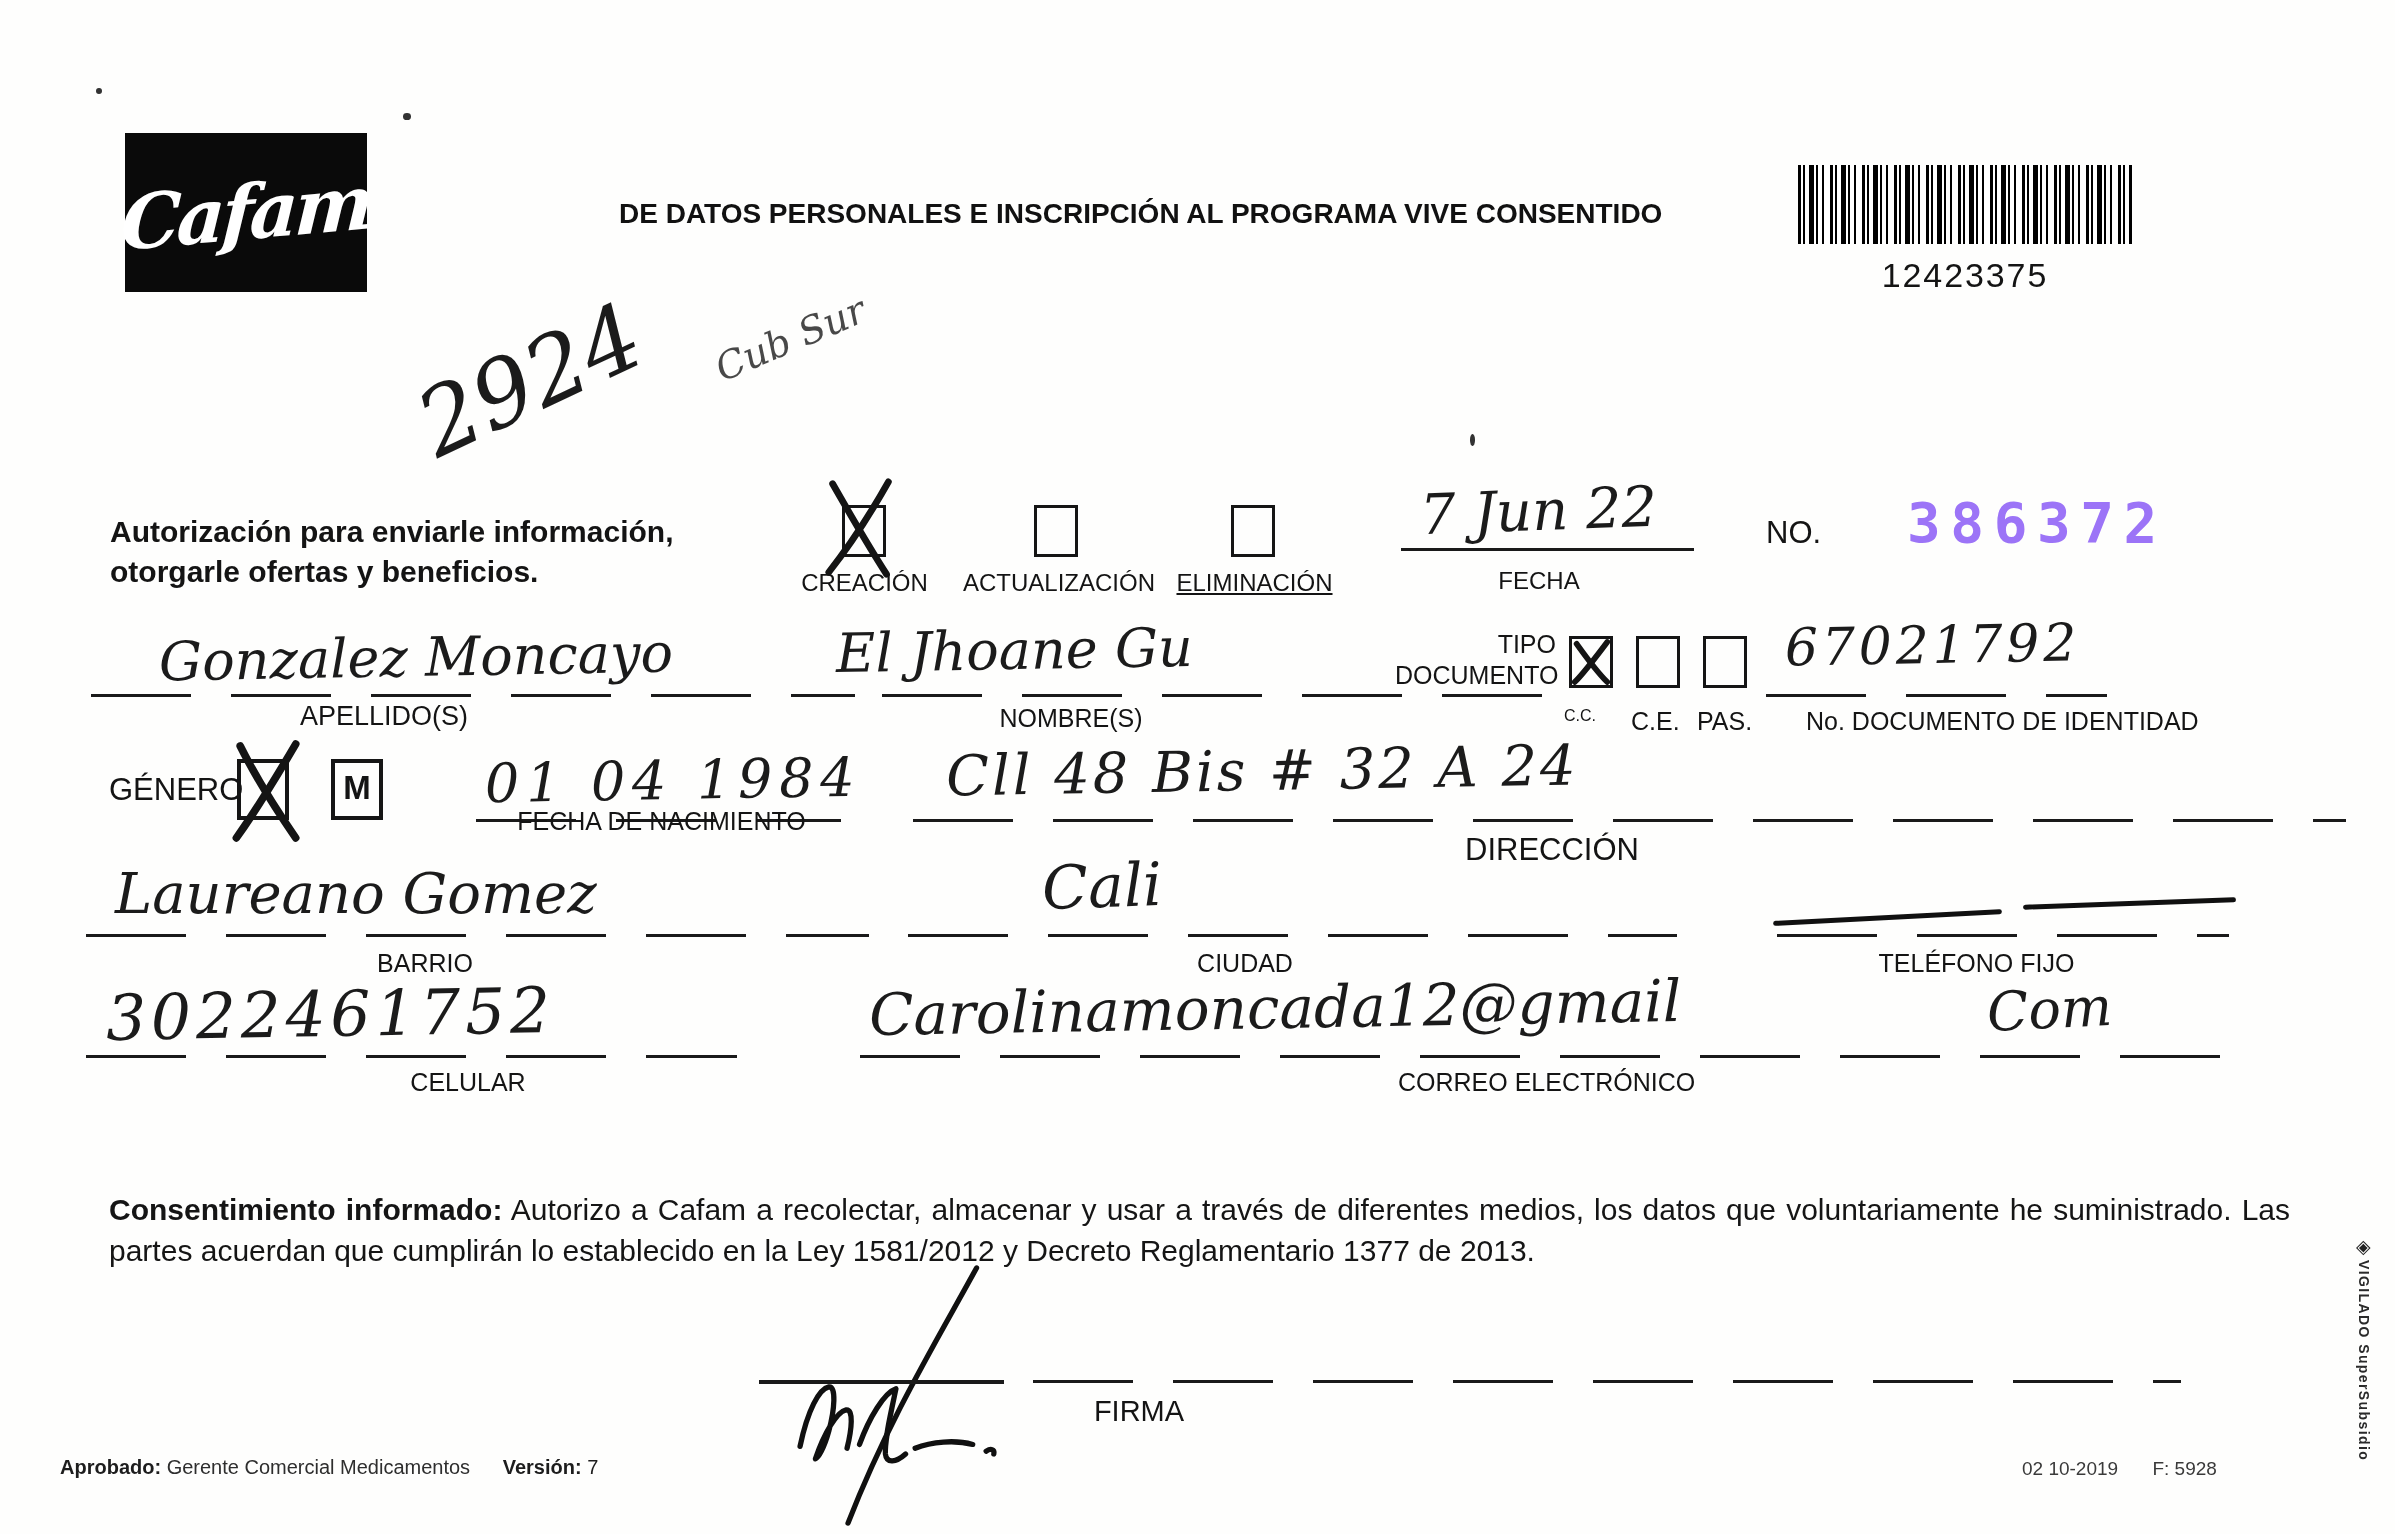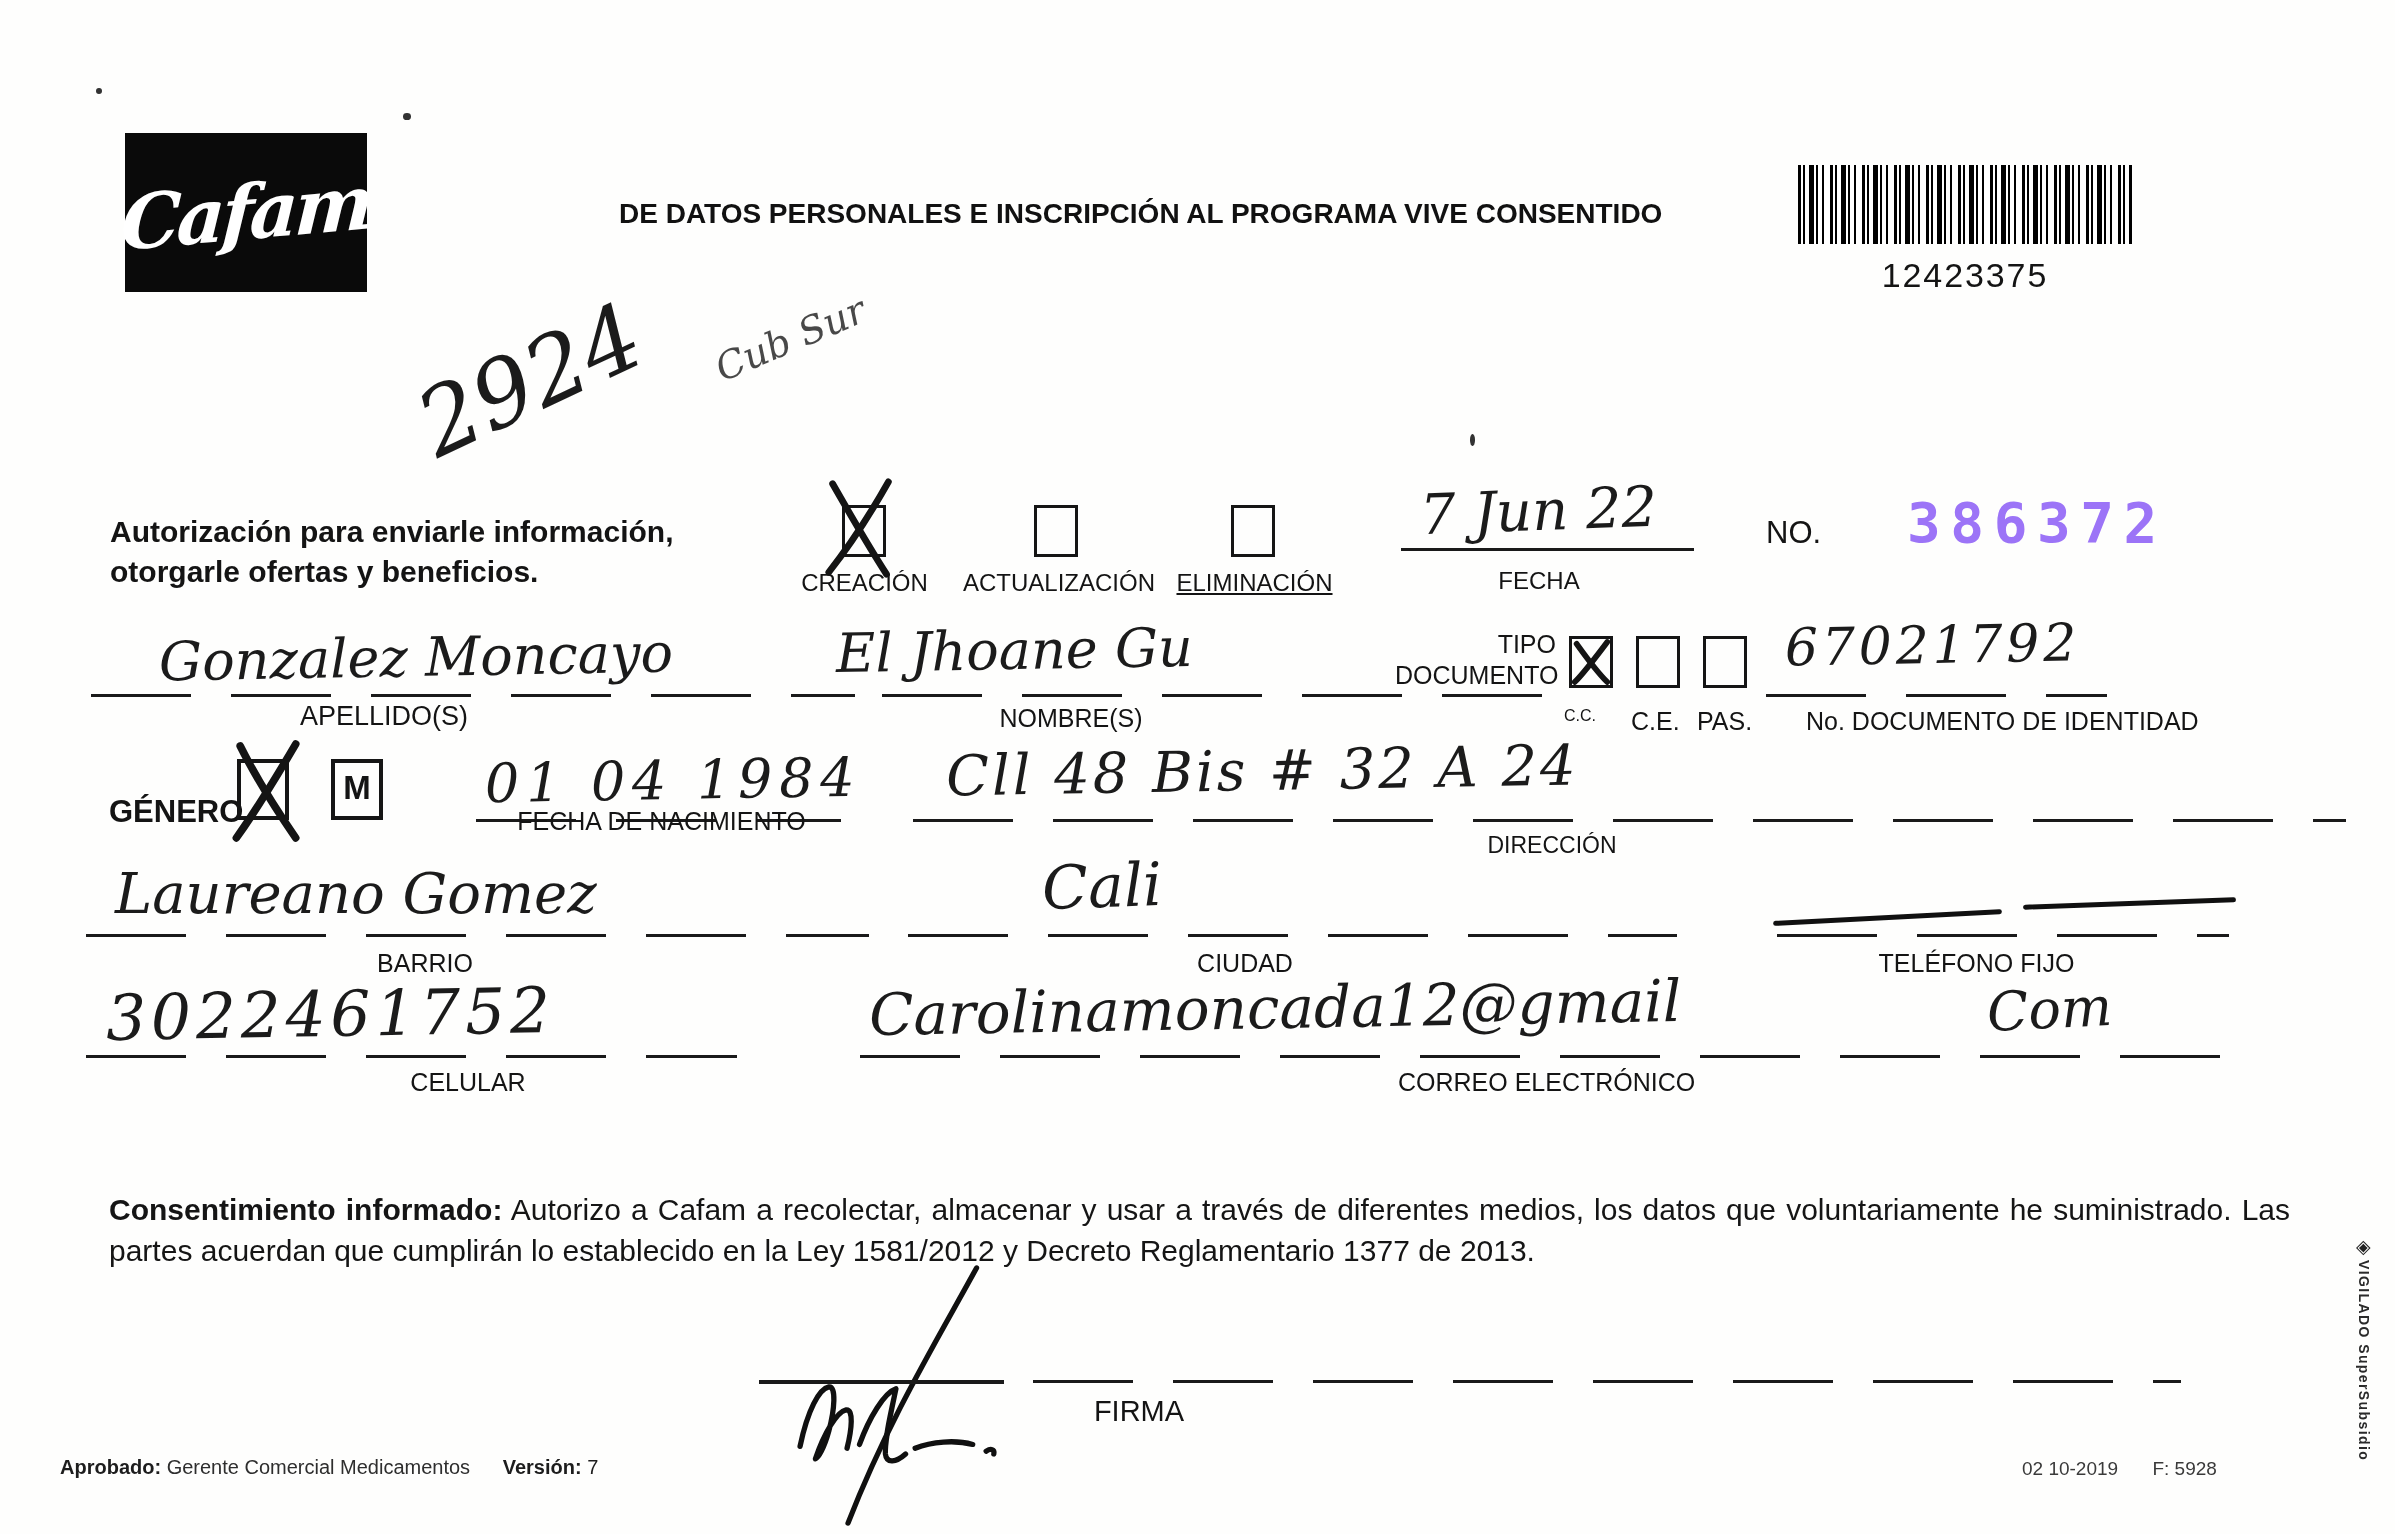--- a/index.html
+++ b/index.html
@@ -98,37 +98,37 @@
   <div class="cbx" style="left:1703px;top:636px;width:44px;height:52px;"></div>
 
   <div class="lbl" style="left:1564px;top:707px;font-size:16px;">C.C.</div>
   <div class="lbl" style="left:1631px;top:707px;font-size:25px;">C.E.</div>
   <div class="lbl" style="left:1697px;top:707px;font-size:25px;">PAS.</div>
 
   <div class="hw" style="left:1785px;top:615px;font-size:52px;transform:rotate(-1deg);letter-spacing:3.8px;">67021792</div>
   <div class="dash" style="left:1766px;top:694px;width:341px;"></div>
   <div class="lbl" style="left:1806px;top:707px;font-size:25px;">No. DOCUMENTO DE IDENTIDAD</div>
 
-  <div class="lbl" style="left:109px;top:772px;font-size:31px;font-weight:700;margin-top:22px;">GÉNERO</div>
+  <div class="lbl" style="left:109px;top:772px;font-size:31px;font-weight:400;">GÉNERO</div>
 
   <div class="cbx" style="left:237px;top:759px;width:52px;height:61px;border-width:4.8px;"></div>
   <svg class="xmark" style="left:223px;top:738px;" width="88" height="106" viewBox="0 0 92 110">
     <path d="M18 8 C 34 40 58 78 76 104" stroke="#141414" stroke-width="8" fill="none" stroke-linecap="round"></path>
     <path d="M76 6 C 56 40 34 76 14 104" stroke="#141414" stroke-width="8" fill="none" stroke-linecap="round"></path>
   </svg>
   <div class="cbx" style="left:331px;top:759px;width:52px;height:61px;border-width:4.8px;"></div>
   <div class="lbl ctr" style="left:331px;top:769px;width:52px;font-size:33px;font-weight:700;">M</div>
 
   <div class="hw" style="left:485px;top:749px;font-size:54px;letter-spacing:6.7px;transform:rotate(-1deg);">01 04 1984</div>
   <div class="dash" style="left:476px;top:819px;width:365px;"></div>
   <div class="lbl ctr" style="left:498px;top:807px;width:327px;font-size:25px;">FECHA DE NACIMIENTO</div>
 
   <div class="hw" style="left:946px;top:738px;font-size:56px;letter-spacing:2.9px;transform:rotate(-1deg);">Cll  48 Bis  # 32 A 24</div>
   <div class="dash" style="left:913px;top:819px;width:1433px;"></div>
-  <div class="lbl ctr" style="left:1451px;top:832px;width:202px;font-size:23px;">DIRECCIÓN</div>
+  <div class="lbl ctr" style="left:1451px;top:832px;width:202px;font-size:31px;">DIRECCIÓN</div>
 
   <div class="hw" style="left:115px;top:861px;font-size:56px;">Laureano Gomez</div>
   <div class="dash" style="left:86px;top:934px;width:783px;"></div>
   <div class="lbl ctr" style="left:341px;top:949px;width:168px;font-size:25px;">BARRIO</div>
 
   <div class="hw" style="left:1042px;top:851px;font-size:60px;transform:rotate(-2deg);">Cali</div>
   <div class="dash" style="left:908px;top:934px;width:769px;"></div>
   <div class="lbl ctr" style="left:1161px;top:949px;width:168px;font-size:25px;">CIUDAD</div>
 
   <div class="strike" style="left:1773px;top:915px;width:229px;transform:rotate(-3deg);"></div>

